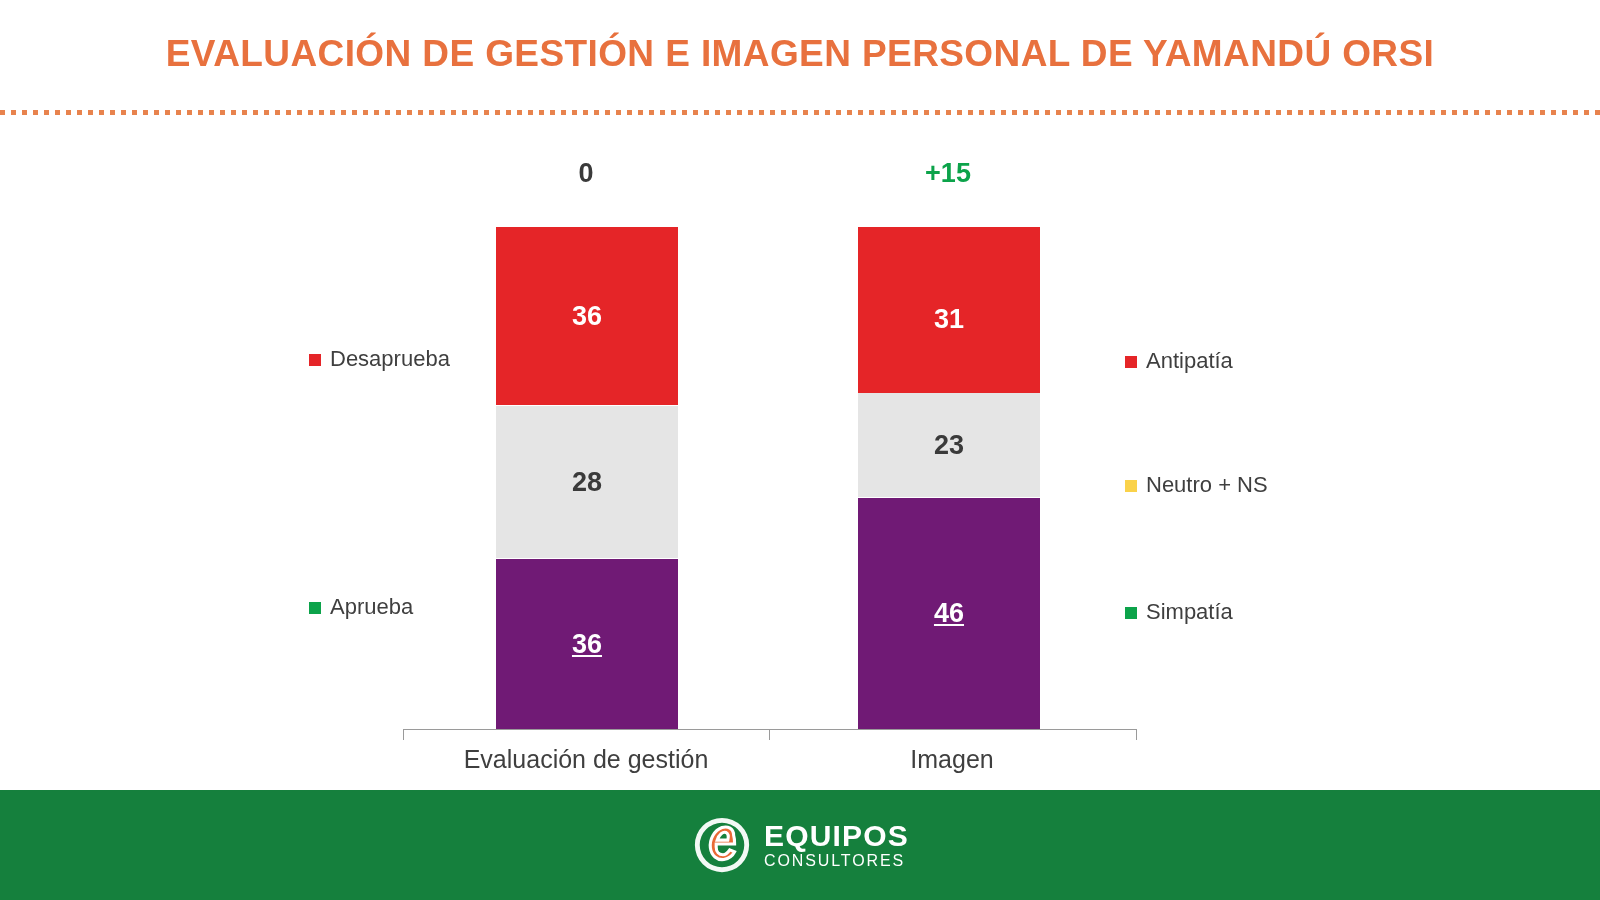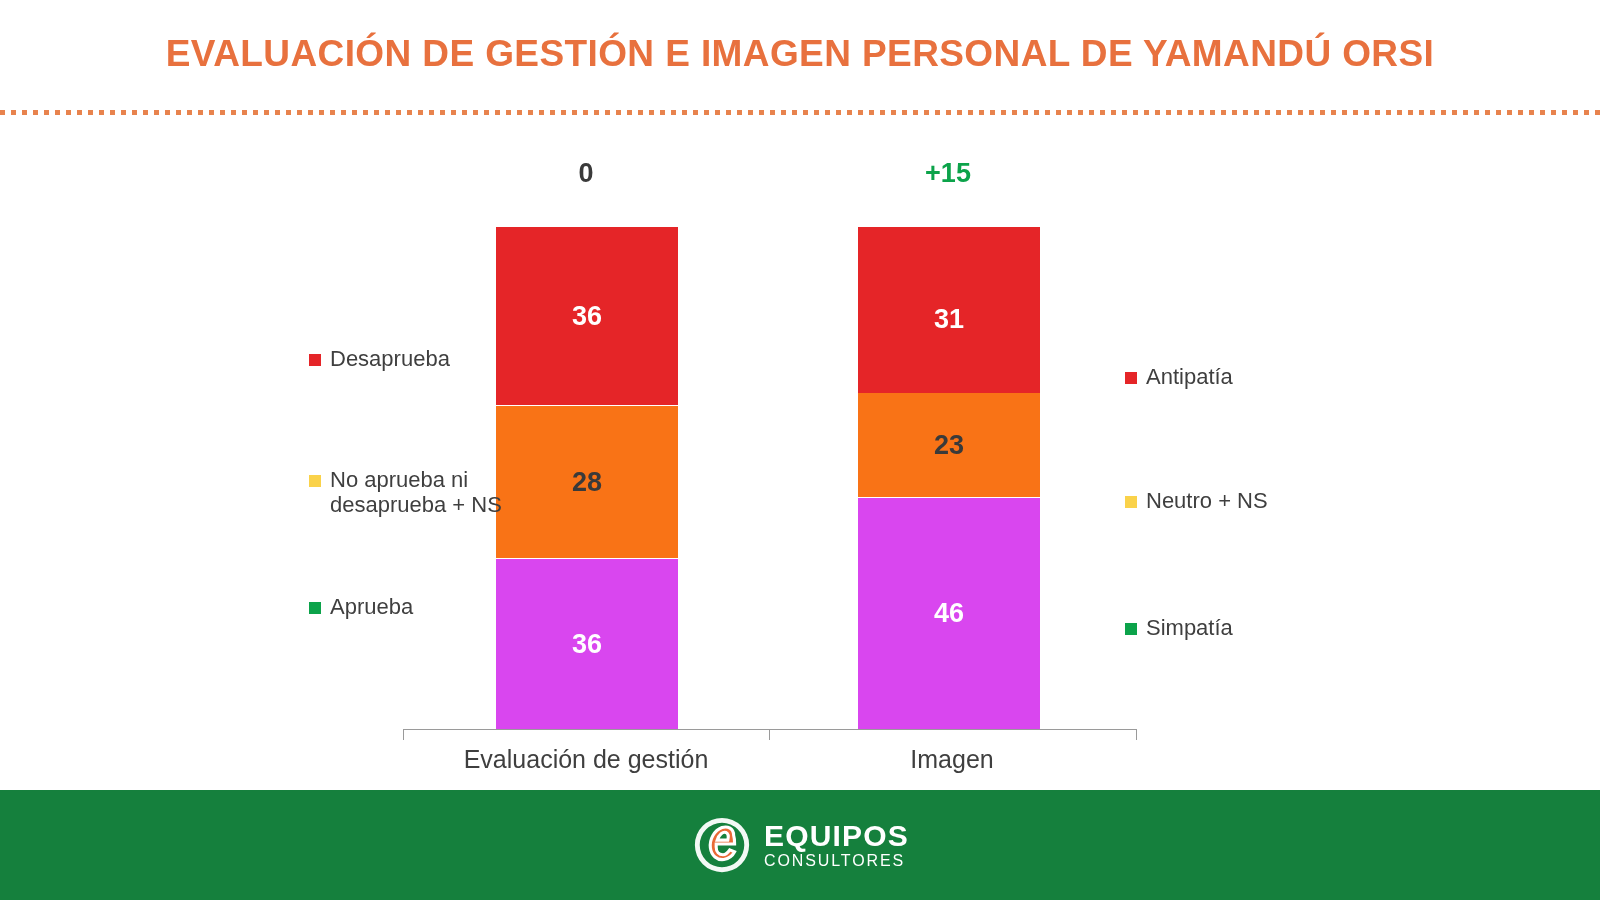--- a/index.html
+++ b/index.html
@@ -82,22 +82,22 @@
     left: 0;
     width: 100%;
     box-sizing: border-box;
     display: flex;
     align-items: center;
     justify-content: center;
     font-size: 27px;
     font-weight: bold;
   }
   .seg-red    { background: #E52528; color: #ffffff; }
-  .seg-yellow { background: #f97316; color: #3a3a3a; }
-  .seg-green  { background: #d946ef; color: #ffffff; }
+  .seg-yellow { background: #e5e5e5; color: #3a3a3a; }
+  .seg-green  { background: #701a75; color: #ffffff; text-decoration: underline; }
 
   
   .b1 .seg-red    { top: 102px; height: 178px; }
   .b1 .seg-yellow { top: 281px; height: 152px; }
   .b1 .seg-green  { top: 434px; height: 170px; }
   
   .b2 .seg-red    { top: 102px; height: 184px; }
   .b2 .seg-yellow { top: 268px; height: 104px; }
   .b2 .seg-green  { top: 373px; height: 231px; }
 
@@ -142,21 +142,21 @@
   .legend-left  { left: 299px; }
   .legend-right { left: 1120px; }
 
   .legend-item {
     position: absolute;
     display: flex;
     align-items: flex-start;
     gap: 9px;
   }
   .legend-left  .legend-item { left: 10px; }
-  .legend-right .legend-item { left: 5px; margin-top: 16px; }
+  .legend-right .legend-item { left: 5px; }
 
   .legend-left .li-0  { top: 222px; }
   .legend-left .li-1  { top: 343px; }
   .legend-left .li-2  { top: 470px; }
   .legend-right .li-0 { top: 224px; }
   .legend-right .li-1 { top: 348px; }
   .legend-right .li-2 { top: 475px; }
 
   .swatch {
     width: 12px;
@@ -247,24 +247,20 @@
   <div class="axis-tick tick-c"></div>
 
   <div class="cat-label cat-1">Evaluación de gestión</div>
   <div class="cat-label cat-2">Imagen</div>
 </div>
 
 <div class="legend legend-left">
   <div class="legend-item li-0">
     <span class="swatch sw-red"></span>
     <span class="legend-text">Desaprueba</span>
-  </div>
-  <div class="legend-item li-1">
-    <span class="swatch sw-yellow"></span>
-    <span class="legend-text">No aprueba ni desaprueba + NS</span>
   </div>
   <div class="legend-item li-2">
     <span class="swatch sw-green"></span>
     <span class="legend-text">Aprueba</span>
   </div>
 </div>
 
 <div class="legend legend-right">
   <div class="legend-item li-0">
     <span class="swatch sw-red"></span>

